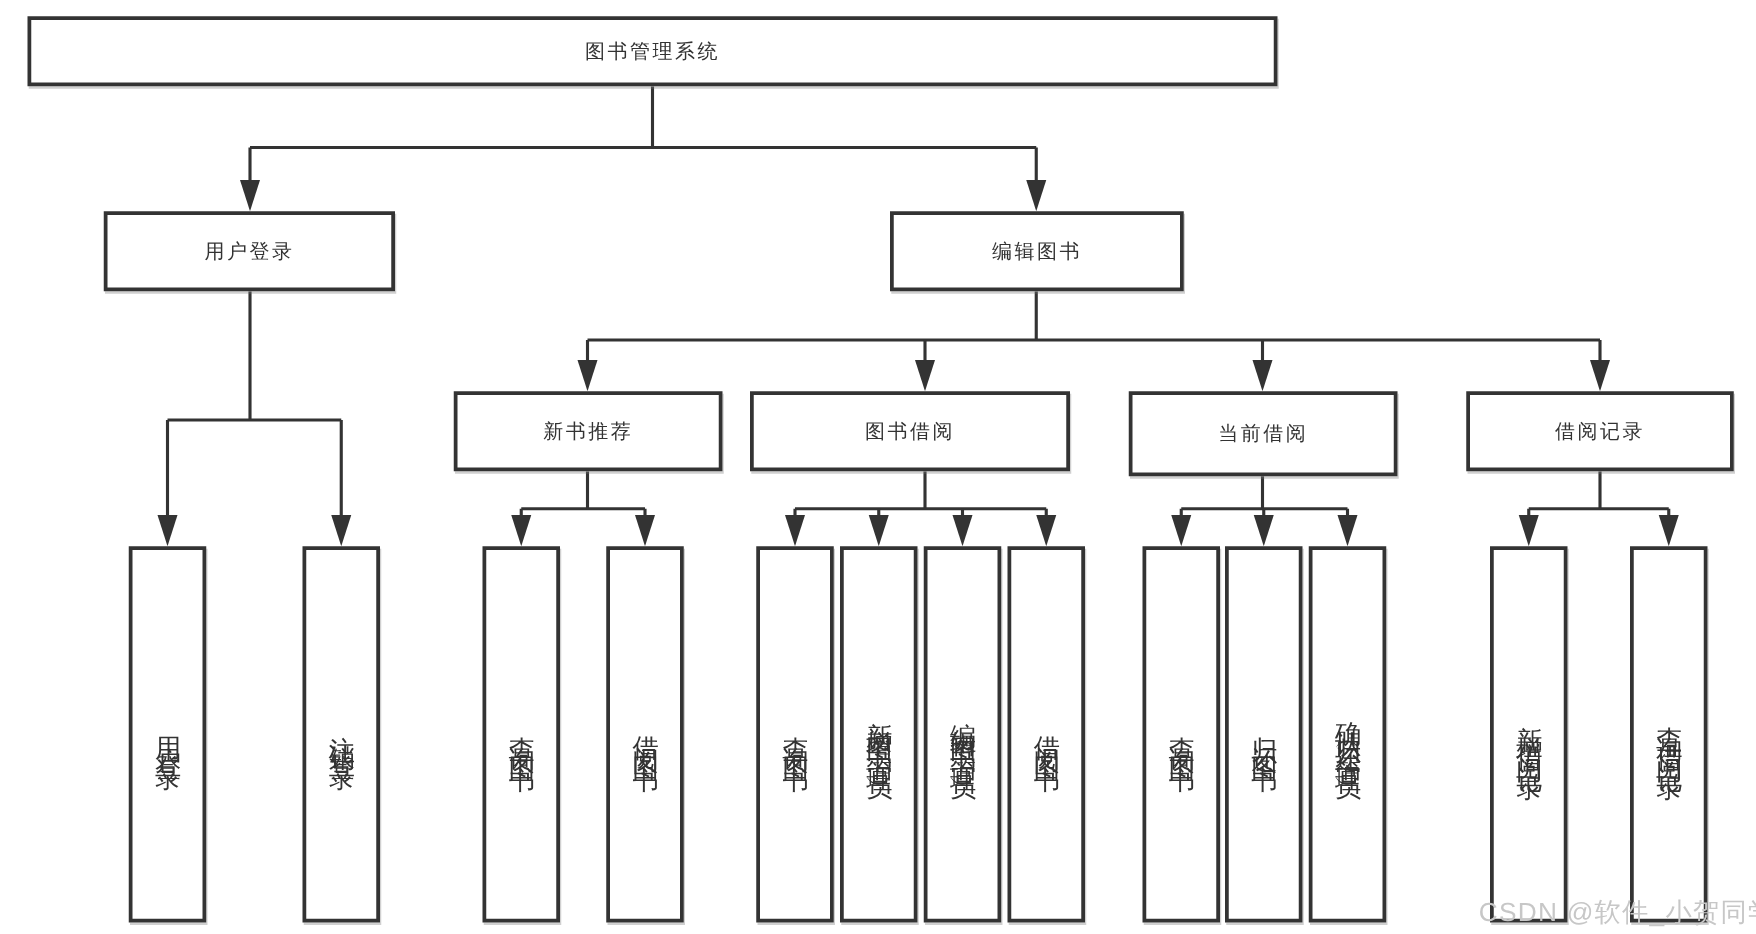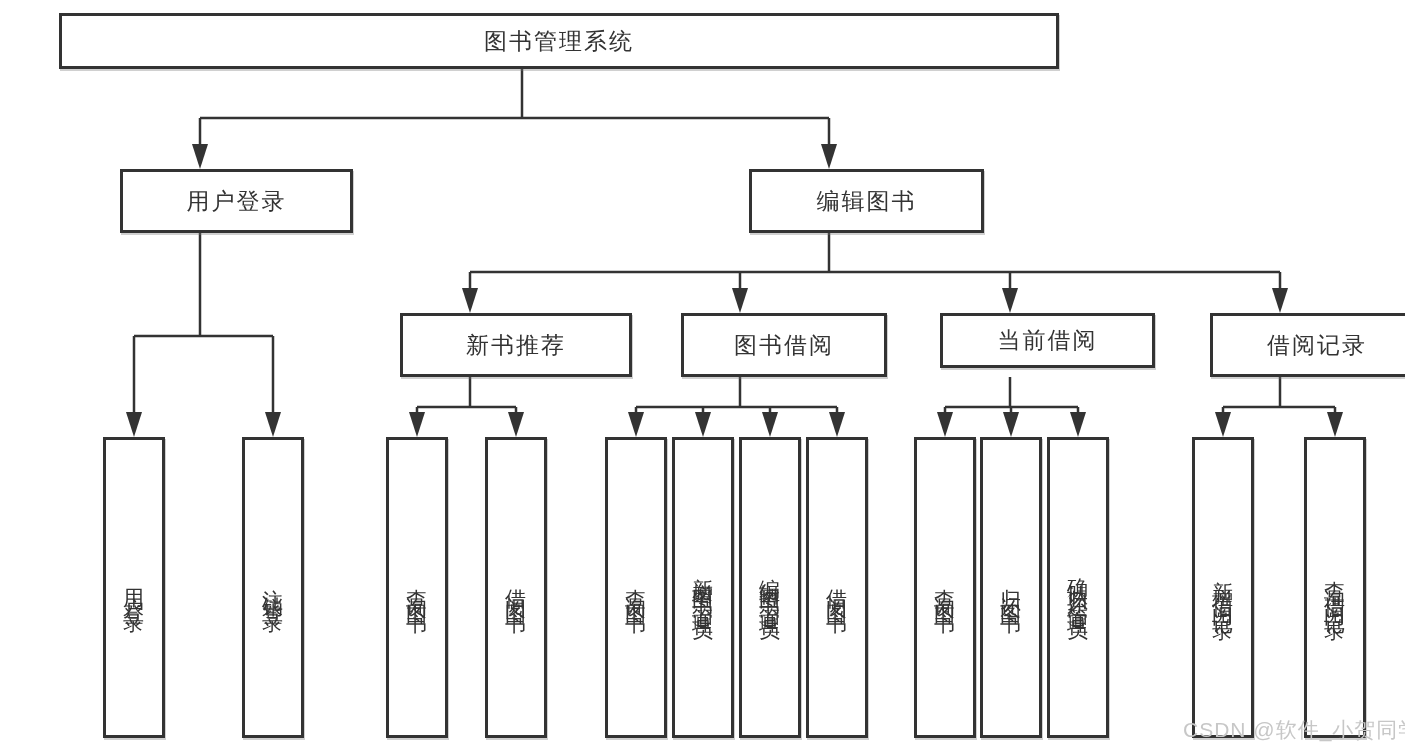--- a/index.html
+++ b/index.html
@@ -29,24 +29,23 @@
     background: #ffffff;
     border: 3px solid #333333;
     color: #333333;
     display: flex;
     align-items: center;
     justify-content: center;
     z-index: 2;
     box-shadow: 1px 2px 0 rgba(120,120,120,0.35);
   }
   .node.h {
-    font-size: 23px;
+    font-size: 16px;
     letter-spacing: 2px;
     white-space: nowrap;
-    margin-left: 37px;
   }
   .node.v {
     writing-mode: vertical-rl;
     text-orientation: mixed;
     font-size: 21px;
     letter-spacing: 8px;
     line-height: 1;
     text-align: center;
   }
   .node.v.long {
@@ -135,23 +134,23 @@
       <polygon points="1223,437 1215,412 1231,412"></polygon>
       <polygon points="1335,437 1327,412 1343,412"></polygon>
     </g>
   </svg>
 
   <div class="node h" style="left:22px; top:13px; width:1000px; height:56px;">图书管理系统</div>
 
   <div class="node h" style="left:83px; top:169px; width:233px; height:64px;">用户登录</div>
   <div class="node h" style="left:712px; top:169px; width:235px; height:64px;">编辑图书</div>
 
-  <div class="node h" style="left:363px; top:313px; width:232px; height:64px;">新书推荐</div>
-  <div class="node h" style="left:644px; top:313px; width:206px; height:64px;">图书借阅</div>
-  <div class="node h" style="left:903px; top:313px; width:215px; height:55px;">当前借阅</div>
+  <div class="node h" style="left:363px; top:313px; width:215px; height:64px;">新书推荐</div>
+  <div class="node h" style="left:600px; top:313px; width:256px; height:64px;">图书借阅</div>
+  <div class="node h" style="left:903px; top:313px; width:215px; height:68px;">当前借阅</div>
   <div class="node h" style="left:1173px; top:313px; width:214px; height:64px;">借阅记录</div>
 
   <div class="node v" style="left:103px; top:437px; width:62px; height:301px;">用户登录</div>
   <div class="node v" style="left:242px; top:437px; width:62px; height:301px;">注销登录</div>
 
   <div class="node v" style="left:386px; top:437px; width:62px; height:301px;">查询图书</div>
   <div class="node v" style="left:485px; top:437px; width:62px; height:301px;">借阅图书</div>
 
   <div class="node v" style="left:605px; top:437px; width:62px; height:301px;">查询图书</div>
   <div class="node v long" style="left:672px; top:437px; width:62px; height:301px;">新增图书（管理员）</div>

